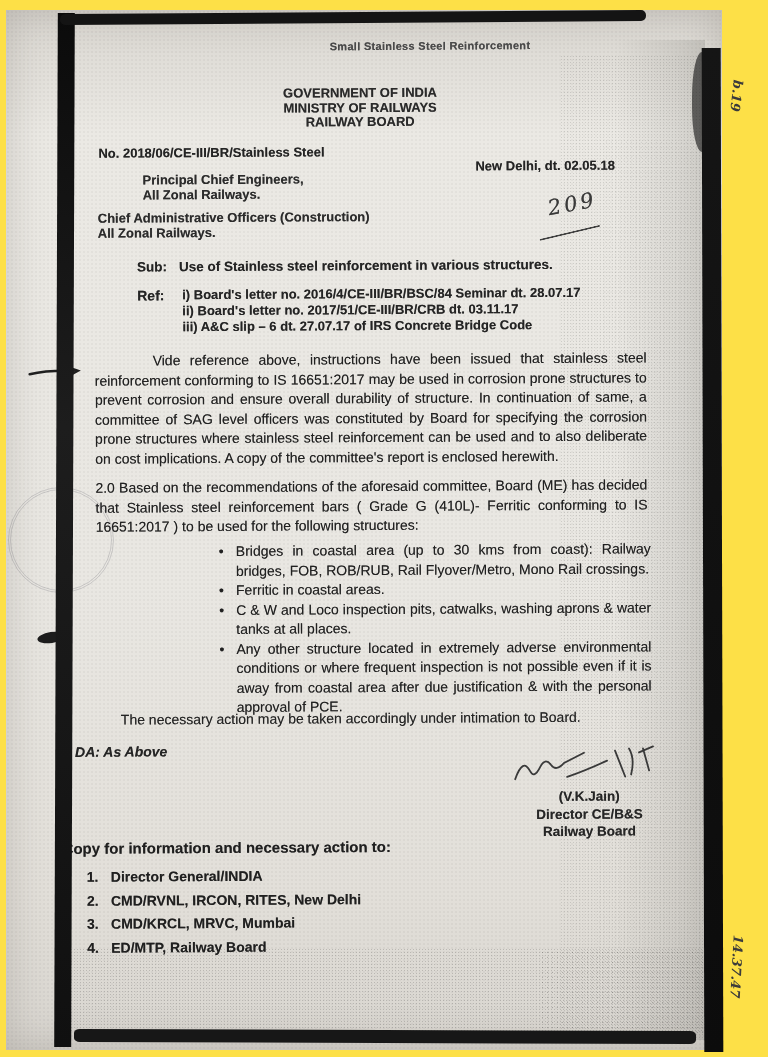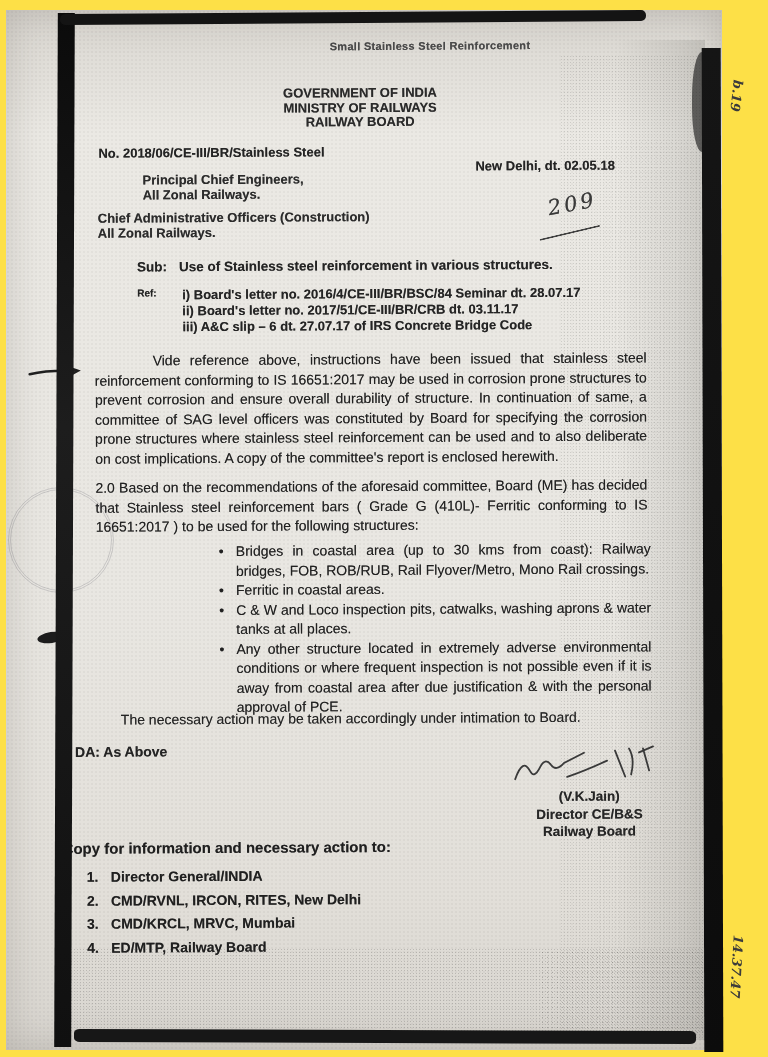--- a/index.html
+++ b/index.html
@@ -27,30 +27,30 @@
   .top-frag span{display:block;transform:translateY(-2px);}
   .hdr{position:absolute;left:232px;top:86px;width:260px;text-align:center;font-size:13px;line-height:14.5px;font-weight:bold;color:#2a2a2a;}
   .noline{position:absolute;left:100px;top:144px;font-size:13px;font-weight:bold;}
   .pdate{position:absolute;left:477px;top:159px;font-size:13px;font-weight:bold;}
   .addr{position:absolute;font-size:13px;line-height:15px;font-weight:bold;color:#2b2b2b;}
   .hw{font-family:"DejaVu Serif",serif;font-style:italic;color:#3a3a3a;}
   .hw209{position:absolute;left:549px;top:193px;font-size:21px;transform:rotate(-10deg);letter-spacing:3px;}
   .hw209-line{position:absolute;left:540px;top:233px;width:62px;border-top:2px solid #3f3f3f;transform:rotate(-13deg);border-radius:2px;}
   .subrow{position:absolute;left:138px;top:258px;font-size:13.5px;font-weight:bold;}
   .subrow .lbl{margin-right:12px;}
-  .refrow{position:absolute;left:138px;top:286px;font-size:10px;font-weight:bold;}
+  .refrow{position:absolute;left:138px;top:286px;font-size:14px;font-weight:bold;}
   .refitems{position:absolute;left:183px;top:286px;font-size:13px;line-height:15.8px;font-weight:bold;width:480px;}
   .para{position:absolute;left:95px;width:552px;font-size:14px;line-height:19.5px;text-align:justify;color:#212121;}
   .p1{top:350px;text-indent:58px;}
   .p2{top:477px;}
   .bullets{position:absolute;left:218px;top:541px;width:432px;font-size:14px;line-height:19.5px;text-align:justify;color:#212121;}
   .bullet-item{position:relative;padding-left:17px;}
   .bullet-dot{position:absolute;left:0;top:0;}
   .closing{position:absolute;left:119px;top:710px;width:545px;font-size:14px;}
-  .daline{position:absolute;left:73px;top:742px;font-size:14px;font-weight:bold;}
+  .daline{position:absolute;left:73px;top:742px;font-size:14px;font-weight:bold;font-style:italic;}
   .sigsvg{position:absolute;left:505px;top:742px;z-index:3;}
   .sigblock{position:absolute;left:502px;top:789px;width:170px;text-align:center;font-size:13.5px;line-height:17.5px;font-weight:bold;color:#262626;}
   .copyhead{position:absolute;left:60px;top:838px;font-size:15px;font-weight:bold;color:#1f1f1f;z-index:4;}
   .copylist{position:absolute;left:84px;top:864px;font-size:14px;line-height:23.5px;font-weight:bold;color:#1f1f1f;}
   .copylist .num{display:inline-block;width:24px;}
   .noise{position:absolute;background-image:radial-gradient(rgba(25,25,25,0.6) 0.7px, transparent 1px);background-size:3px 3px;pointer-events:none;z-index:2;}
   .noise2{background-size:5px 5px;}
   .n-right{left:560px;top:55px;width:145px;height:985px;opacity:.22;}
   .n-right2{left:600px;top:140px;width:105px;height:880px;opacity:.18;transform:rotate(.5deg);}
   .n-bottom{left:70px;top:948px;width:640px;height:84px;opacity:.3;}

